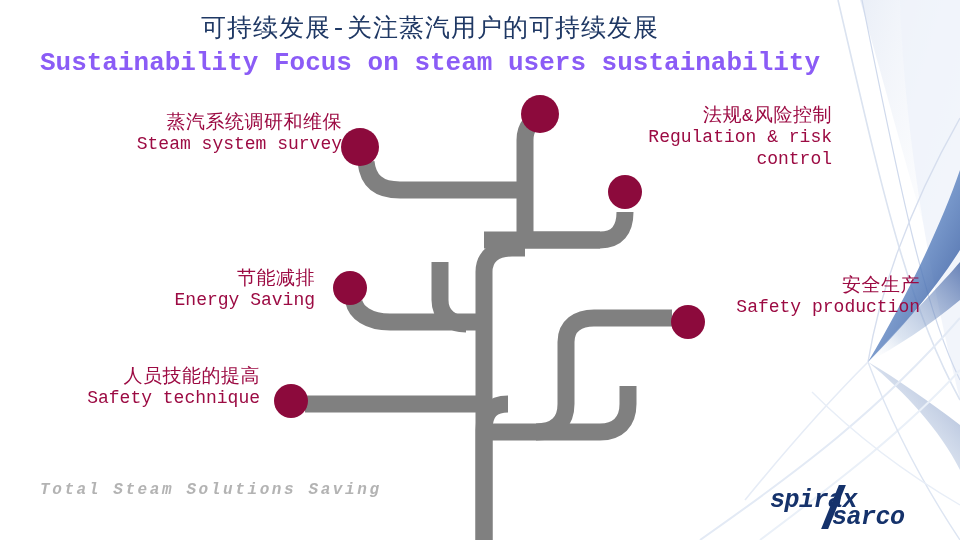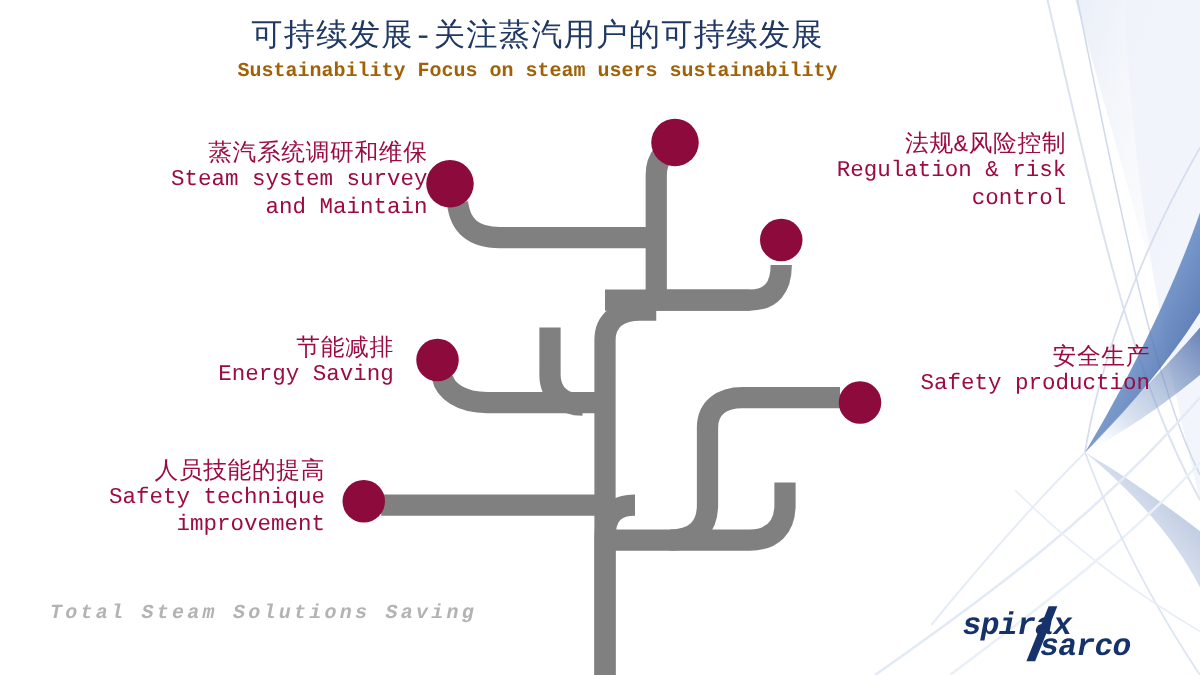--- a/index.html
+++ b/index.html
@@ -33,23 +33,23 @@
     text-align: center;
   }
   #title-cn {
     font-size: 25px;
     color: #1f3864;
     letter-spacing: 1px;
     line-height: 1.25;
     white-space: nowrap;
   }
   #title-en {
-    font-size: 16px;
-    font-weight: bold;
-    color: #a16207;
+    font-size: 26px;
+    font-weight: bold;
+    color: #8b5cf6;
     line-height: 1.3;
     margin-top: 2px;
     white-space: nowrap;
   }
 
   
   #tree-svg {
     position: absolute;
     left: 0; top: 0;
     width: 960px; height: 540px;
@@ -67,21 +67,21 @@
     white-space: nowrap;
     letter-spacing: 0.5px;
   }
   .callout .en {
     font-size: 18px;
   }
 
   #label-steam-survey   { left: 110px;  top: 112px; width: 232px; }
   #label-energy-saving  { left: 135px;  top: 268px; width: 180px; }
   #label-staff          { left: 60px;   top: 366px; width: 200px; }
-  #label-regulation     { left: 653px;  top: 105px; width: 200px; }
+  #label-regulation     { left: 632px;  top: 105px; width: 200px; }
   #label-safety         { left: 730px;  top: 275px; width: 190px; }
 
   
   #footer-tagline {
     position: absolute;
     left: 40px;
     top: 481px;
     font-size: 16px;
     font-weight: bold;
     font-style: italic;
@@ -211,32 +211,30 @@
       <circle cx="625" cy="192" r="17" fill="#8c0a3c"></circle>
       <circle cx="350" cy="288" r="17" fill="#8c0a3c"></circle>
       <circle cx="688" cy="322" r="17" fill="#8c0a3c"></circle>
       <circle cx="291" cy="401" r="17" fill="#8c0a3c"></circle>
     </g>
   </svg>
 
   <div class="callout" id="label-steam-survey">
     <div class="cn">蒸汽系统调研和维保</div>
     <div class="en">Steam system survey</div>
-    <div class="en">and Maintain</div>
   </div>
 
   <div class="callout" id="label-energy-saving">
     <div class="cn">节能减排</div>
     <div class="en">Energy Saving</div>
   </div>
 
   <div class="callout" id="label-staff">
     <div class="cn">人员技能的提高</div>
     <div class="en">Safety technique</div>
-    <div class="en">improvement</div>
   </div>
 
   <div class="callout" id="label-regulation">
     <div class="cn">法规&amp;风险控制</div>
     <div class="en">Regulation &amp; risk</div>
     <div class="en">control</div>
   </div>
 
   <div class="callout" id="label-safety">
     <div class="cn">安全生产</div>

